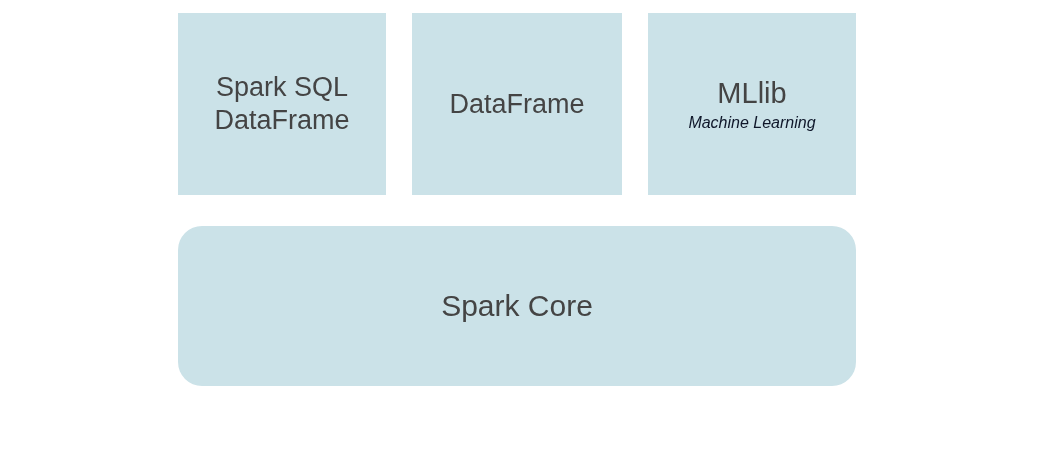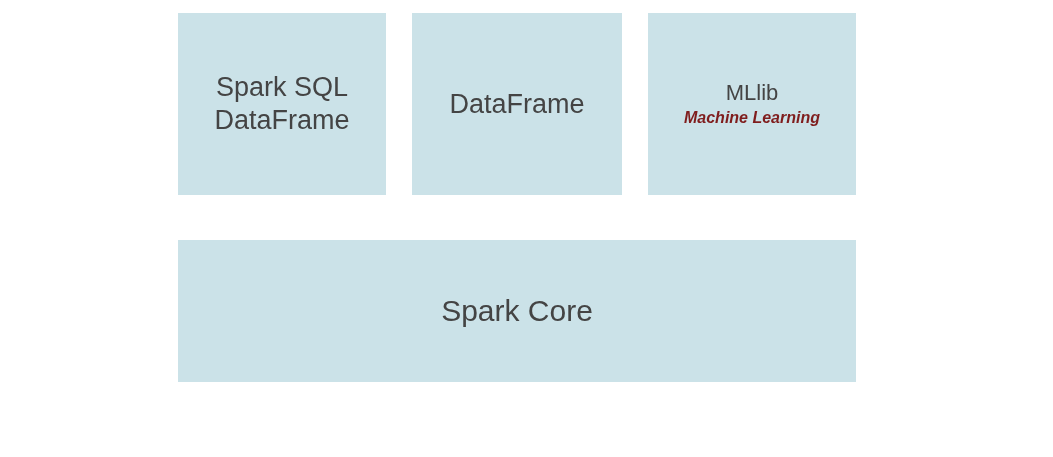--- a/index.html
+++ b/index.html
@@ -32,23 +32,23 @@
     justify-content: center;
     text-align: center;
   }
   .box-title {
     color: #444444;
     font-weight: 400;
     line-height: 1.22;
     white-space: pre-line;
   }
   .box-subtitle {
-    color: #7f1d1d;
+    color: #0f172a;
     font-style: italic;
-    font-weight: bold;
+    font-weight: normal;
     line-height: 1.2;
   }
 
   
   #box-spark-sql {
     left: 178px;
     top: 13px;
     width: 208px;
     height: 182px;
   }
@@ -66,33 +66,34 @@
     font-size: 27px;
   }
 
   #box-mllib {
     left: 648px;
     top: 13px;
     width: 208px;
     height: 182px;
   }
   #box-mllib .box-title {
-    font-size: 22px;
+    font-size: 29px;
     margin-bottom: 1px;
   }
   #box-mllib .box-subtitle {
     font-size: 16px;
   }
 
   
   #box-spark-core {
     left: 178px;
-    top: 240px;
+    top: 226px;
     width: 678px;
-    height: 142px;
+    height: 160px;
+    border-radius: 24px;
   }
   #box-spark-core .box-title {
     font-size: 30px;
   }
 </style>
 </head>
 <body>
 
 <div class="stack-canvas">
 

